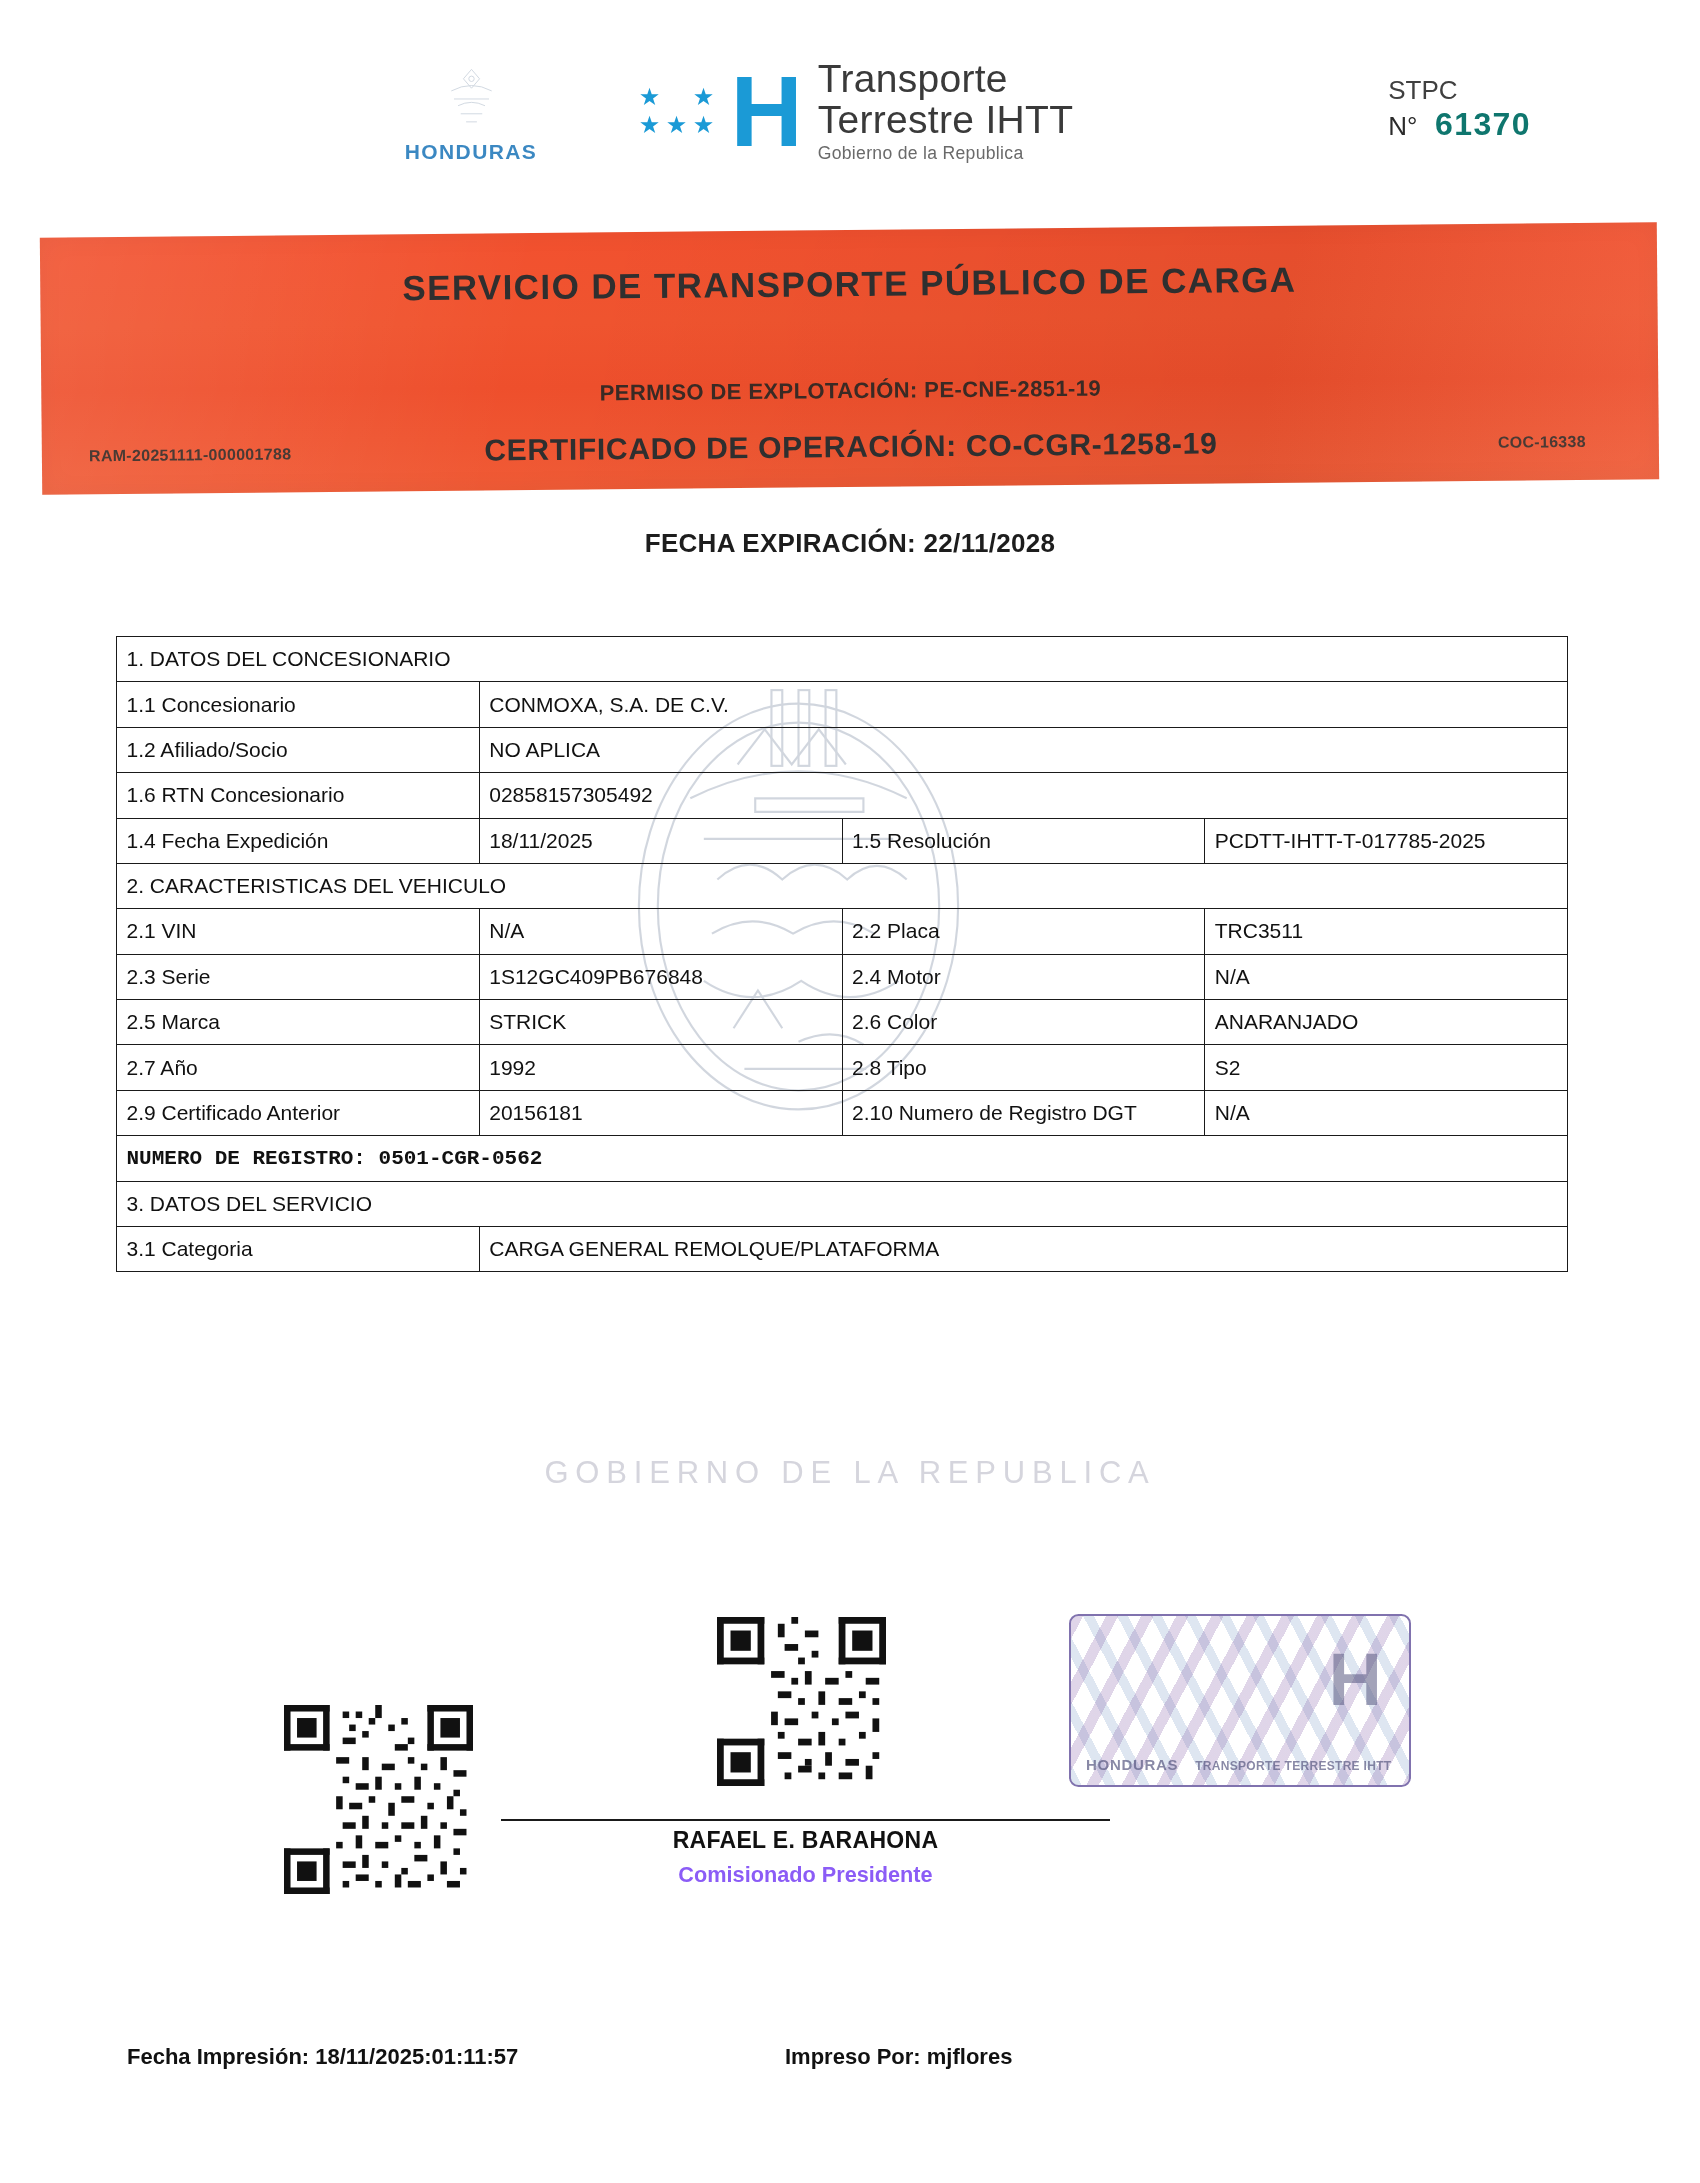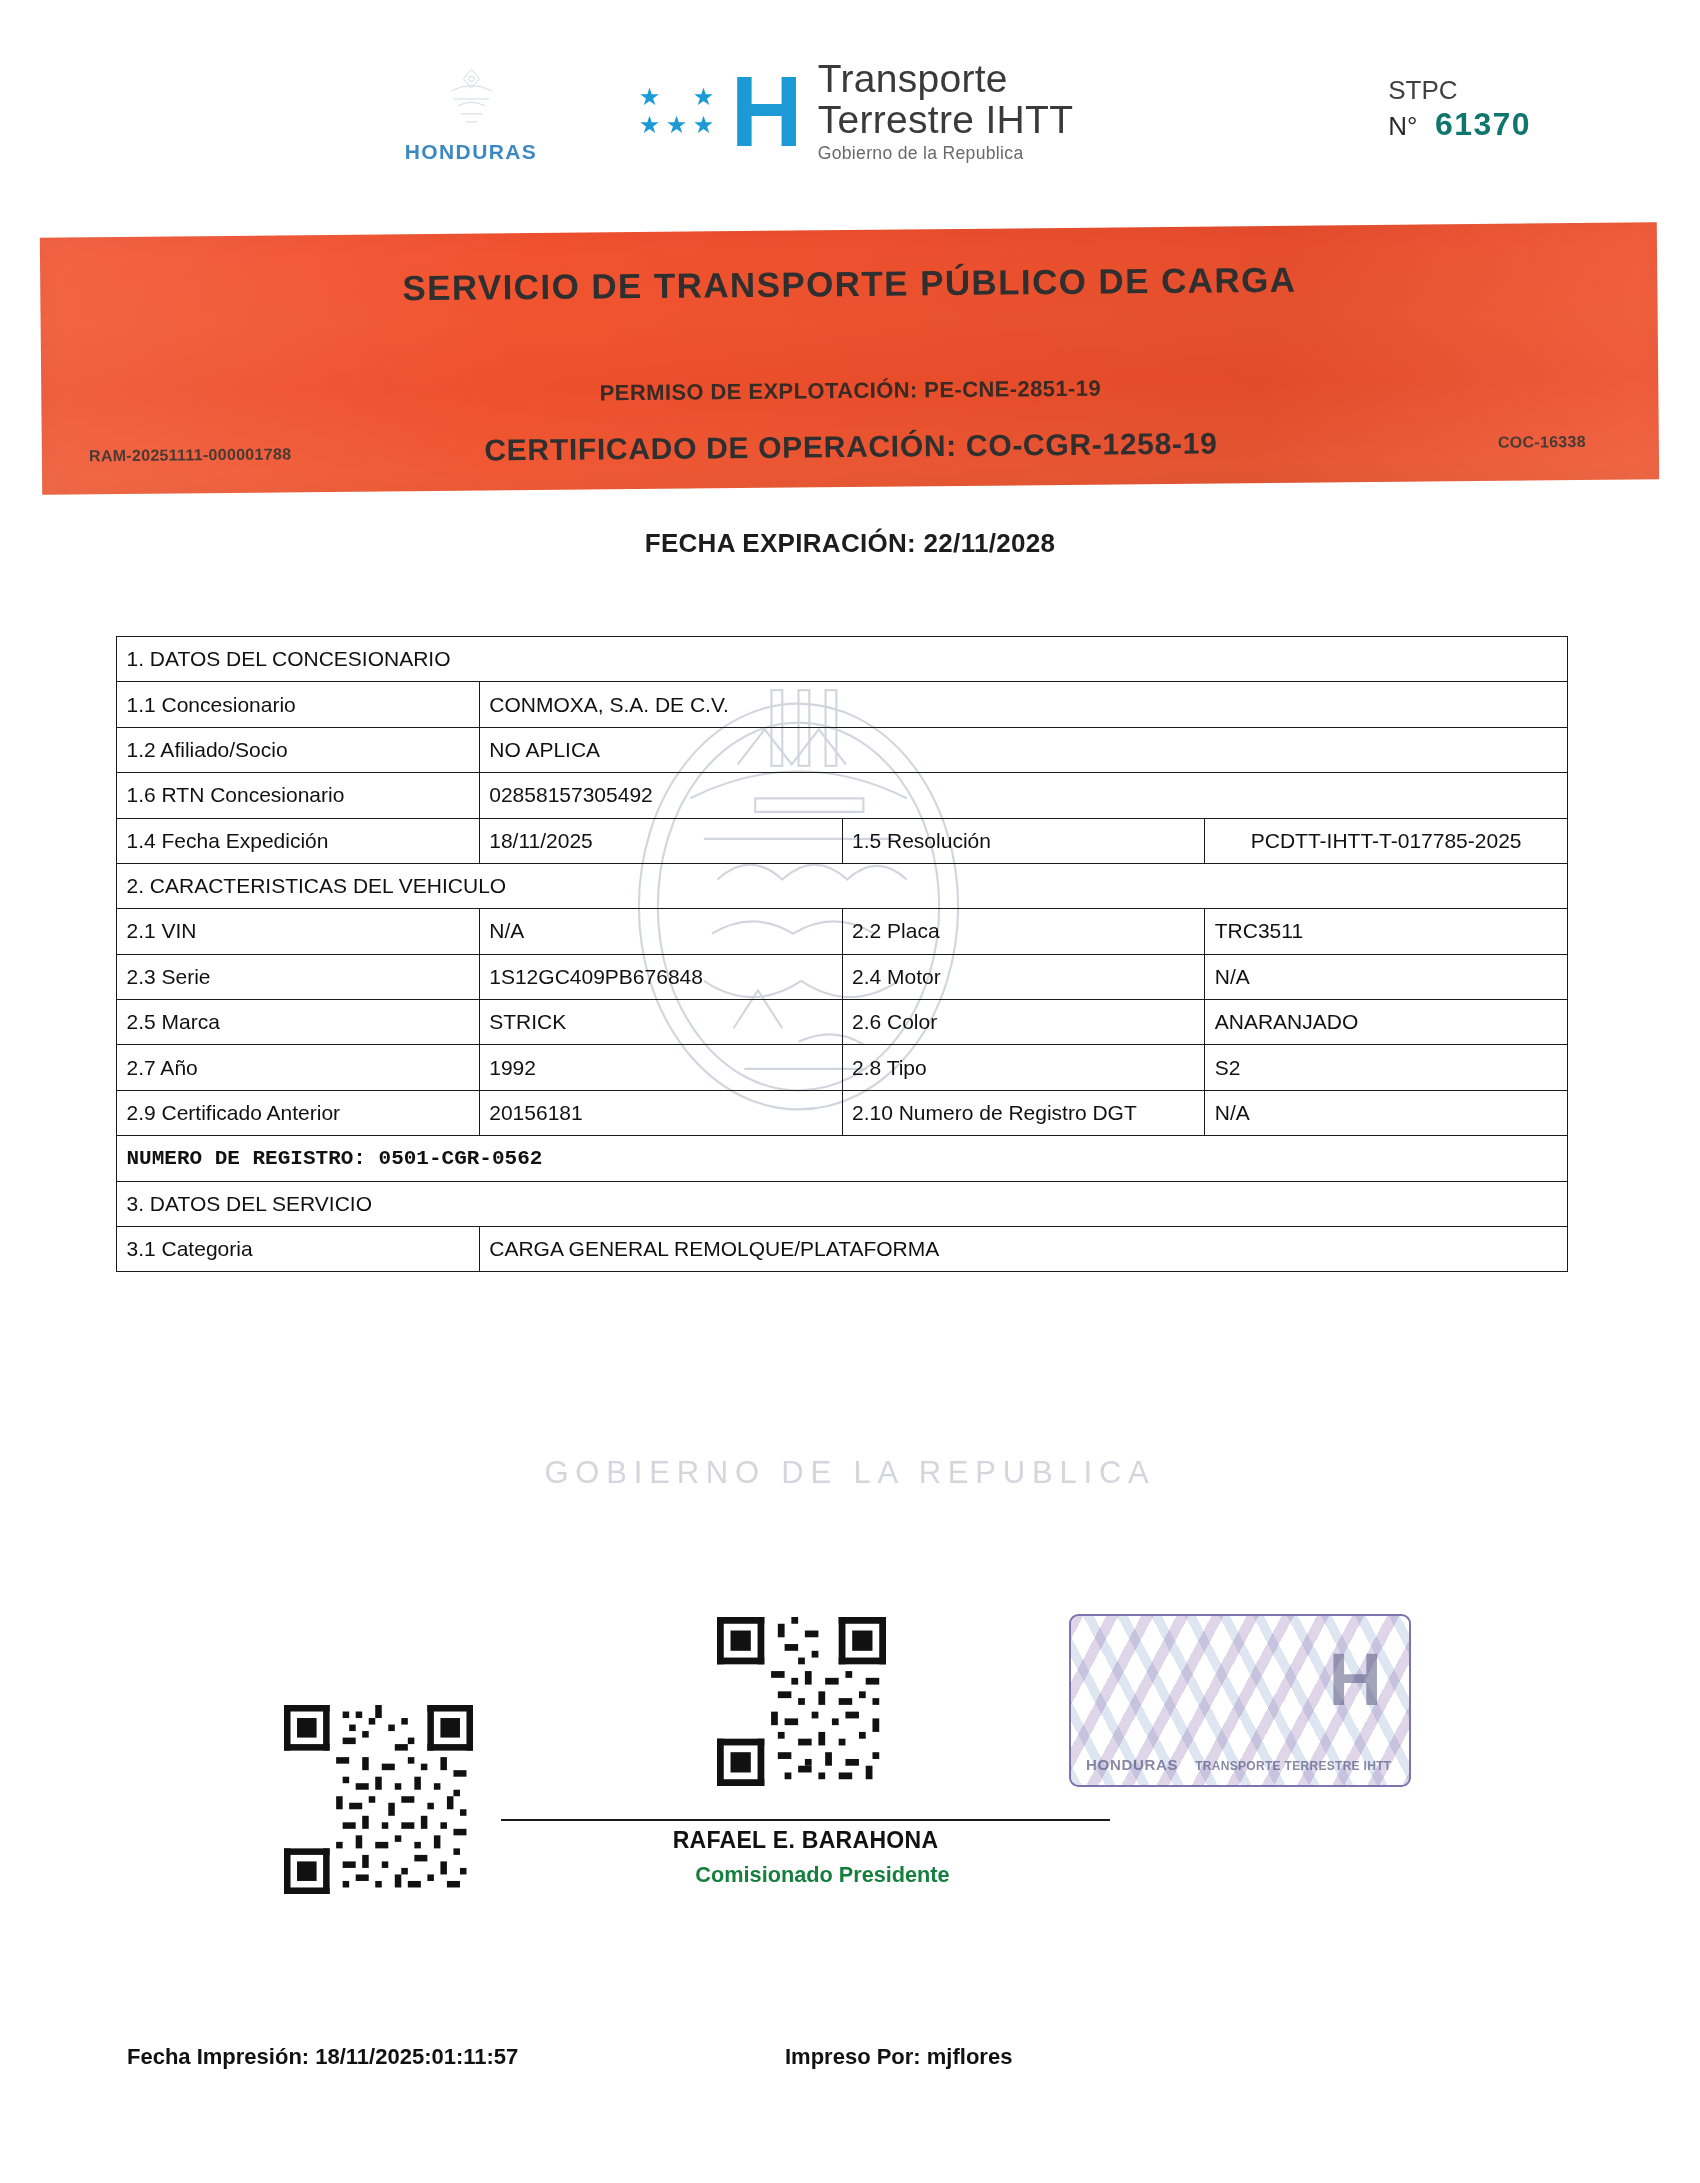--- a/index.html
+++ b/index.html
@@ -220,21 +220,21 @@
   td.label2{ width: 433px; }
   td.val2  { width: 301px; }
   .section-head { font-size: 21px; }
   .center-bold {
     text-align: left;
     font-weight: bold;
     font-size: 22px;
     font-family: Liberation Mono, monospace;
   }
   .small-val { font-size: 17px; }
-  .xsmall-val { font-size: 15px; text-align: center; }
+  .xsmall-val { font-size: 15px; }
 
   
   .seal {
     position: absolute;
     left: 609px;
     top: 636px;
     width: 379px;
     height: 514px;
     opacity: 0.30;
     pointer-events: none;
@@ -320,27 +320,27 @@
     top: 1827px;
     width: 609px;
     text-align: center;
     font-size: 23px;
     font-weight: bold;
     color: #111;
     letter-spacing: 0.3px;
   }
   .sign-role {
     position: absolute;
-    left: 518px;
+    left: 501px;
     top: 1862px;
     width: 609px;
     text-align: center;
     font-size: 21.7px;
     font-weight: bold;
-    color: #15803d;
+    color: #8b5cf6;
   }
   .footer-left {
     position: absolute;
     left: 127px;
     top: 2044px;
     font-size: 22px;
     font-weight: bold;
     color: #111;
   }
   .footer-right {

